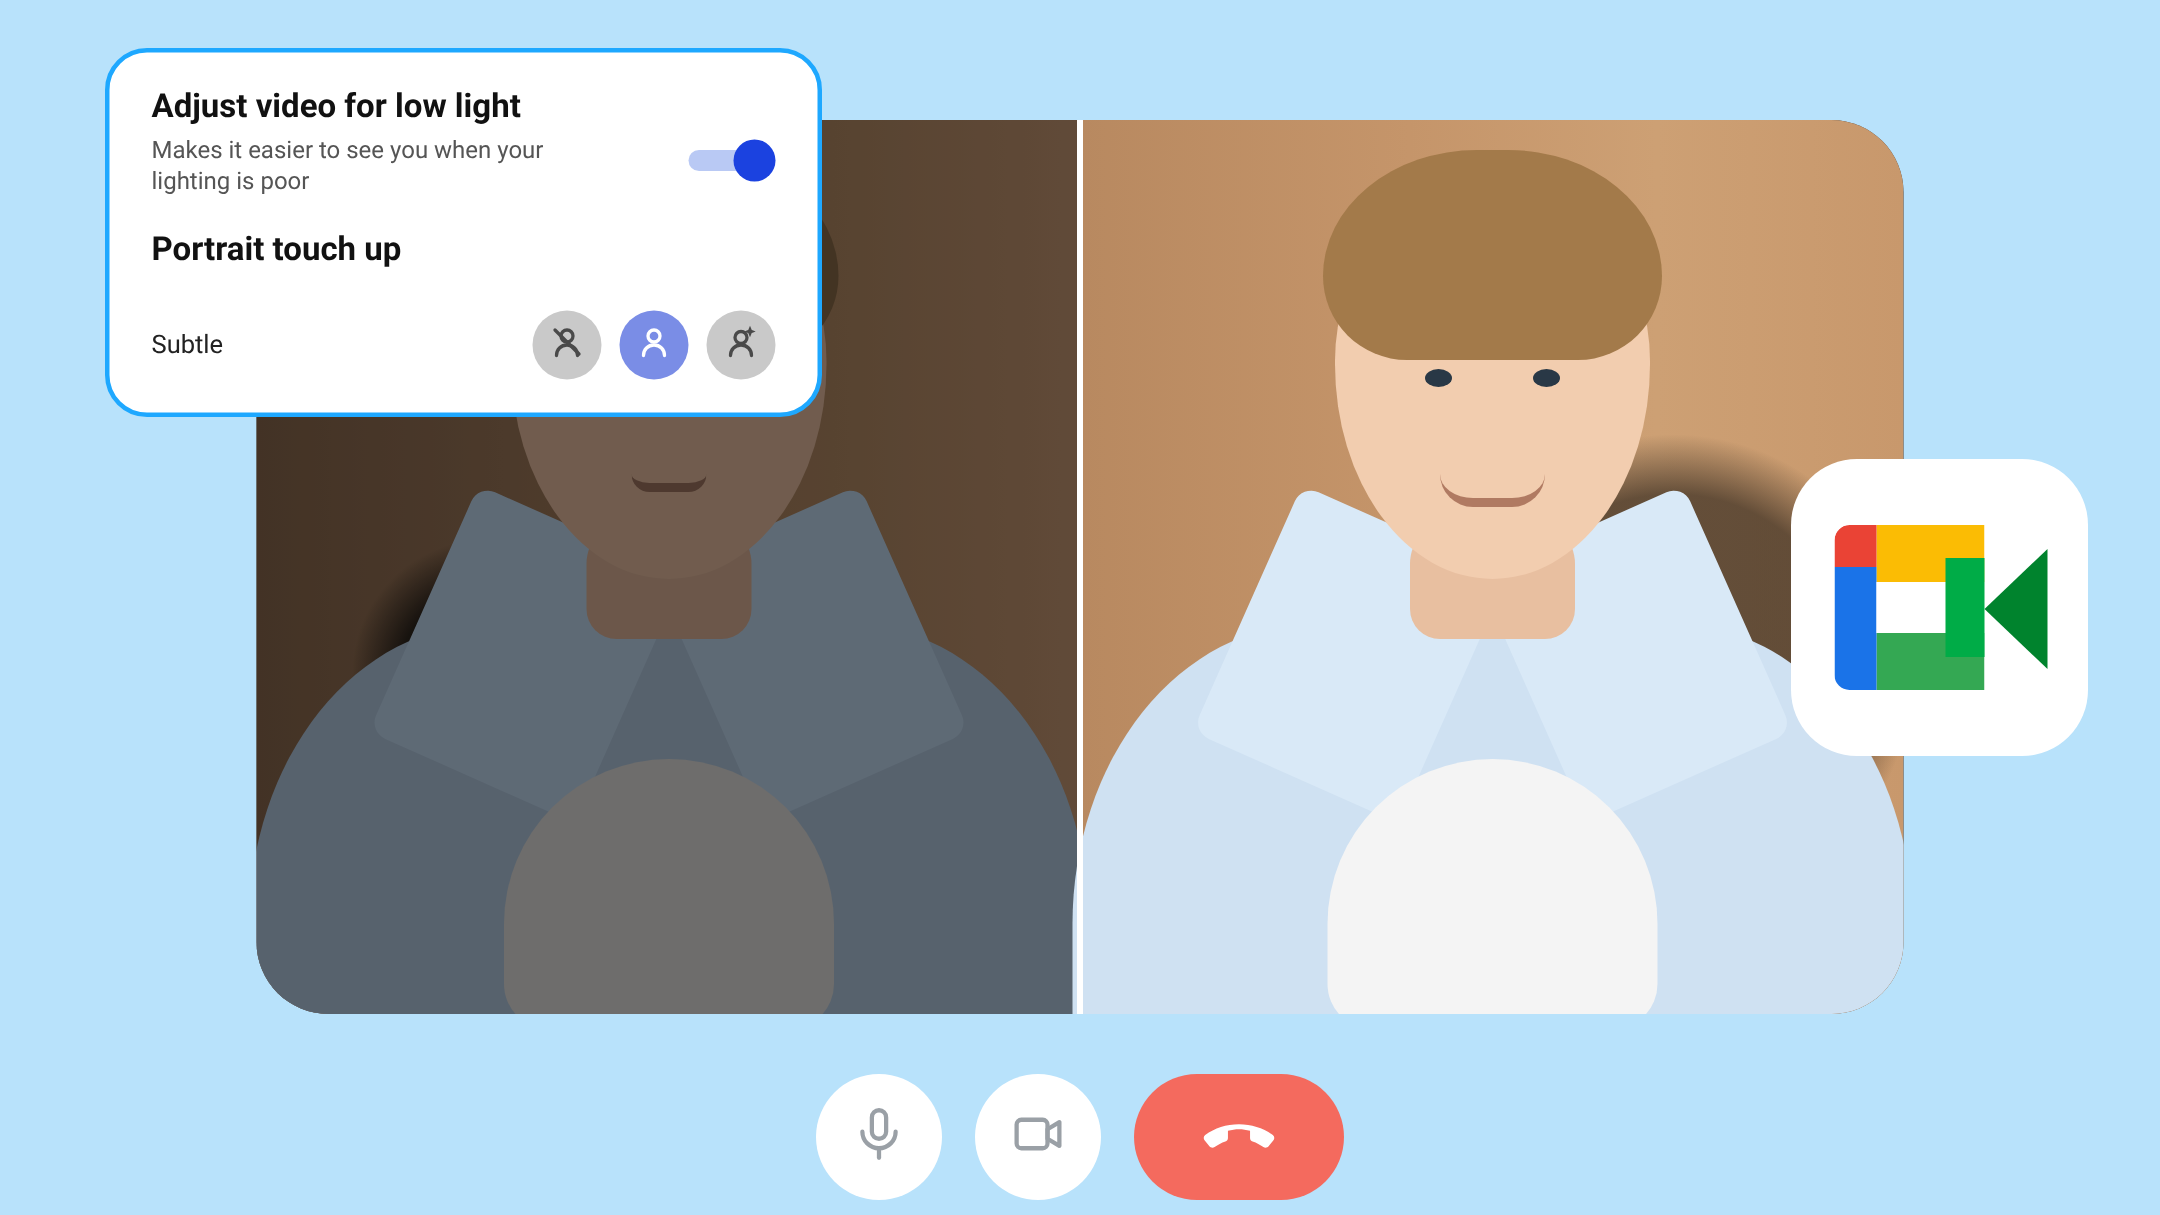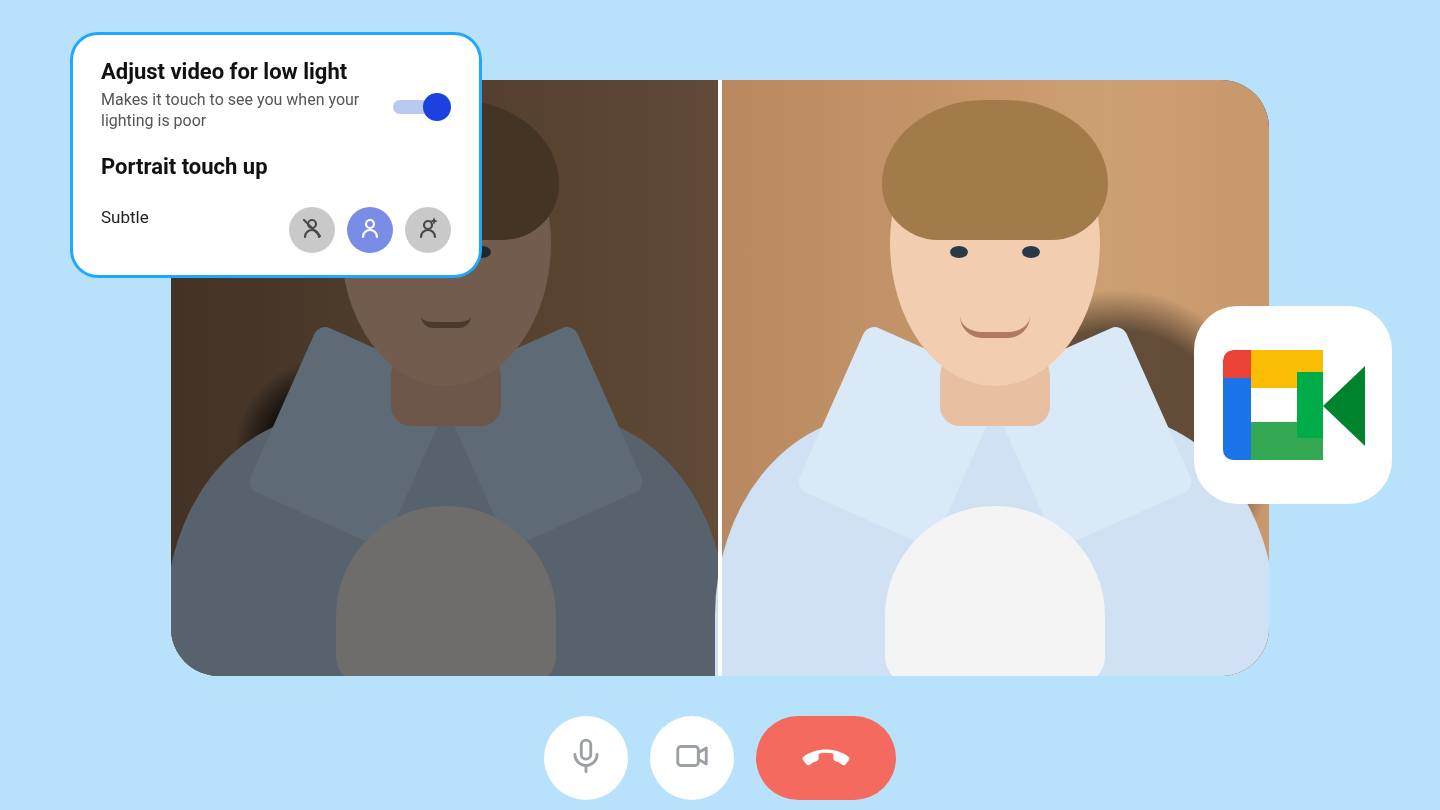--- a/index.html
+++ b/index.html
@@ -146,21 +146,21 @@
   }
   .collar-l { left: 110px; transform: rotate(24deg); }
   .collar-r { right: 110px; transform: rotate(-24deg); }
   .video-left .collar-l, .video-left .collar-r { background: #9cb3c9; }
 
   
   .popover {
     position: absolute;
     left: 70px;
     top: 32px;
-    width: 412px;
+    width: 478px;
     background: #ffffff;
     border: 3px solid #1ea8ff;
     border-radius: 28px;
     padding: 24px 28px 22px 28px;
     z-index: 10;
   }
   .popover h3 {
     font-size: 22px;
     font-weight: 700;
     color: #111;
@@ -187,21 +187,21 @@
   }
   .toggle-knob {
     position: absolute;
     right: 0; top: 0;
     width: 28px; height: 28px;
     background: #1b42e0;
     border-radius: 50%;
   }
   .row2 h3 { margin-bottom: 28px; }
   .row2-ctrl {
-    display: flex; justify-content: space-between;
+    display: flex; align-items: center; justify-content: space-between;
   }
   .subtle-label { font-size: 17px; color: #222; }
   .touchup-options { display: flex; gap: 12px; }
   .opt {
     width: 46px; height: 46px;
     border-radius: 50%;
     background: #c9c9c9;
     display: flex; align-items: center; justify-content: center;
     color: #4a4a4a;
     cursor: pointer;
@@ -309,21 +309,21 @@
           <div class="mouth"></div>
         </div>
       </div>
     </div>
     <div class="divider"></div>
   </div>
 
   <div class="popover">
     <div class="row1">
       <h3>Adjust video for low light</h3>
-      <div class="sub">Makes it touch to see you when your lighting is poor</div>
+      <div class="sub">Makes it easier to see you when your lighting is poor</div>
       <div class="toggle">
         <div class="toggle-track"></div>
         <div class="toggle-knob"></div>
       </div>
     </div>
     <div class="row2">
       <h3>Portrait touch up</h3>
       <div class="row2-ctrl">
         <span class="subtle-label">Subtle</span>
         <div class="touchup-options">

